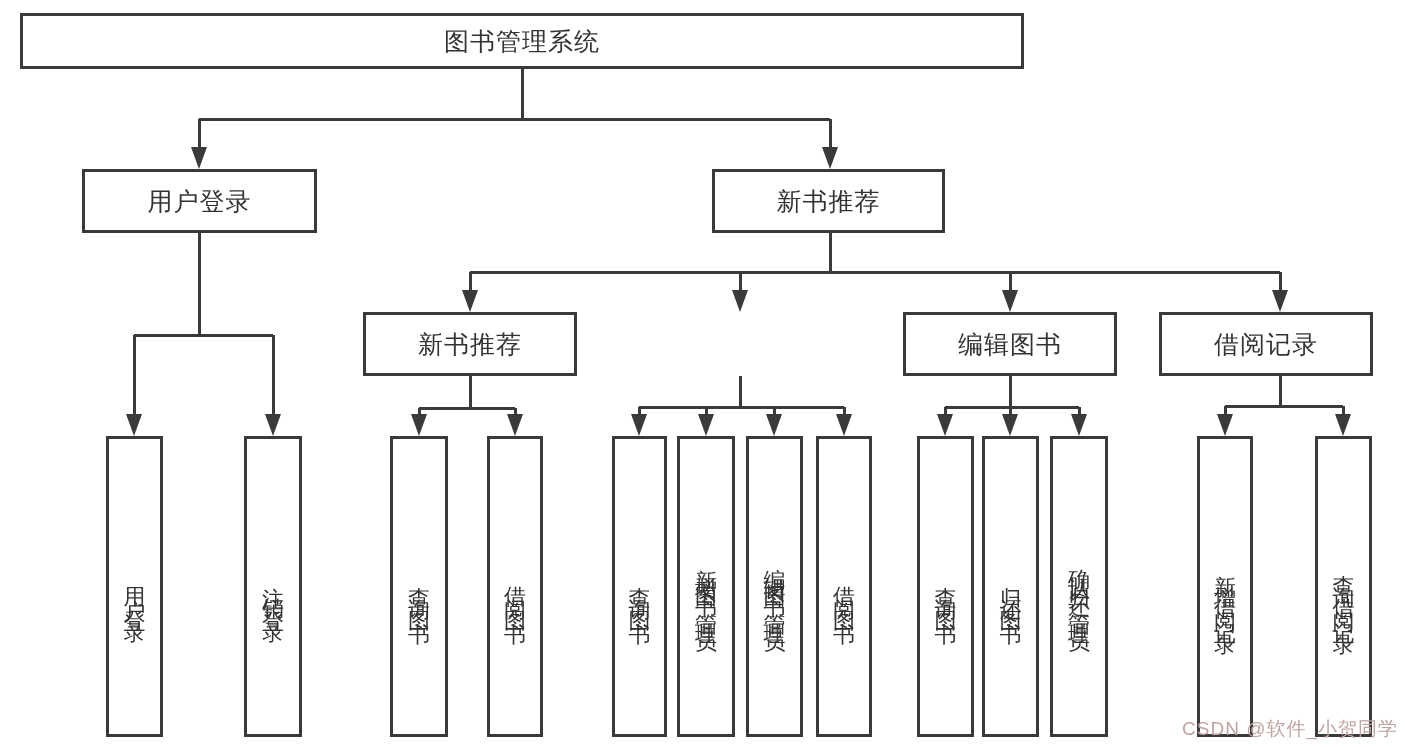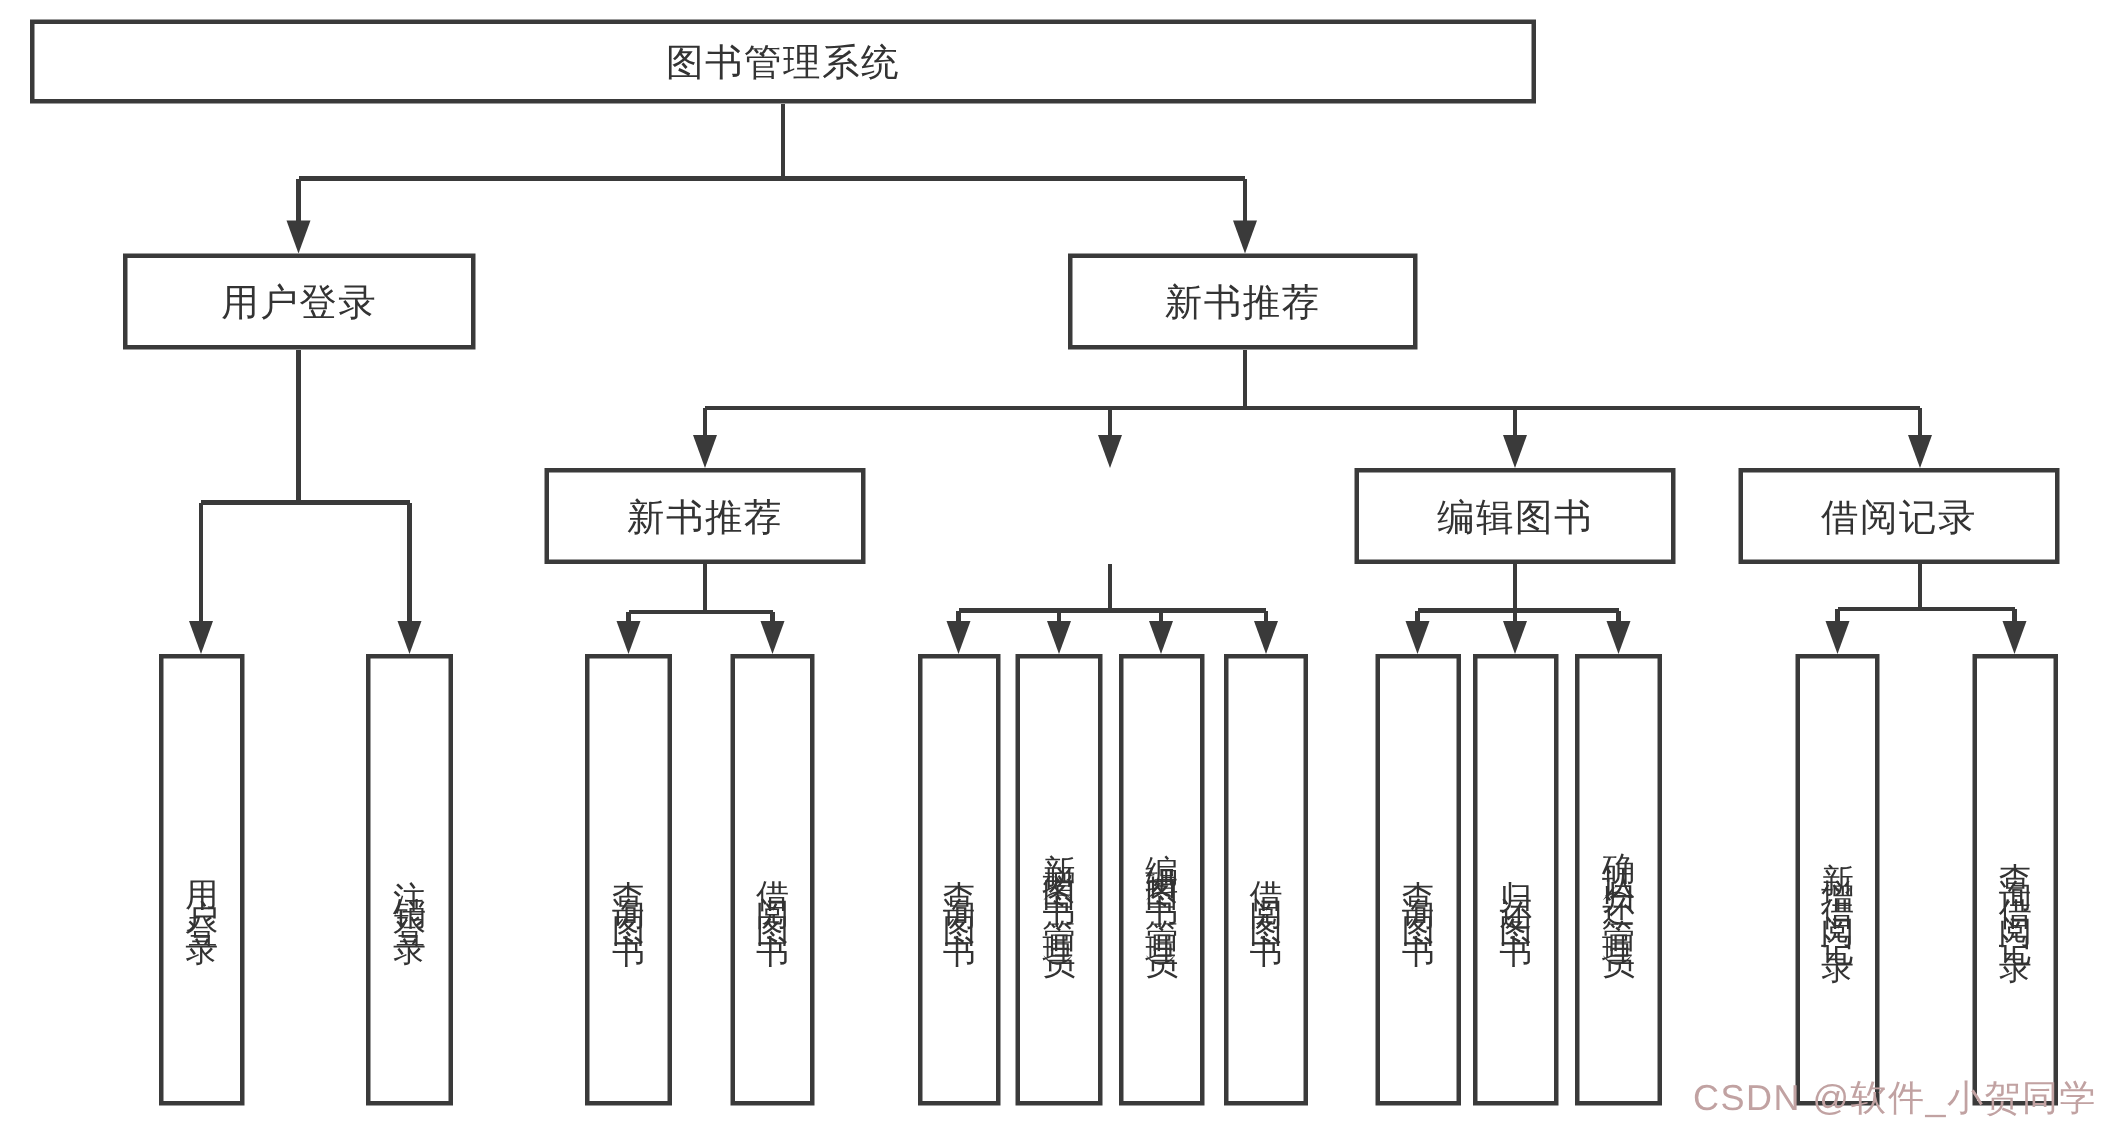--- a/index.html
+++ b/index.html
@@ -58,21 +58,21 @@
     line-height: 1;
   }
   .leaf.long .vtext {
     letter-spacing: 9px;
     margin-bottom: -9px;
   }
   .watermark {
     position: absolute;
     right: 7px;
     top: 716px;
-    font-size: 24px;
+    font-size: 19px;
     color: #c1a2a2;
     letter-spacing: 1px;
     white-space: nowrap;
   }
 </style>
 </head>
 <body>
 
 <div class="stage">
 

